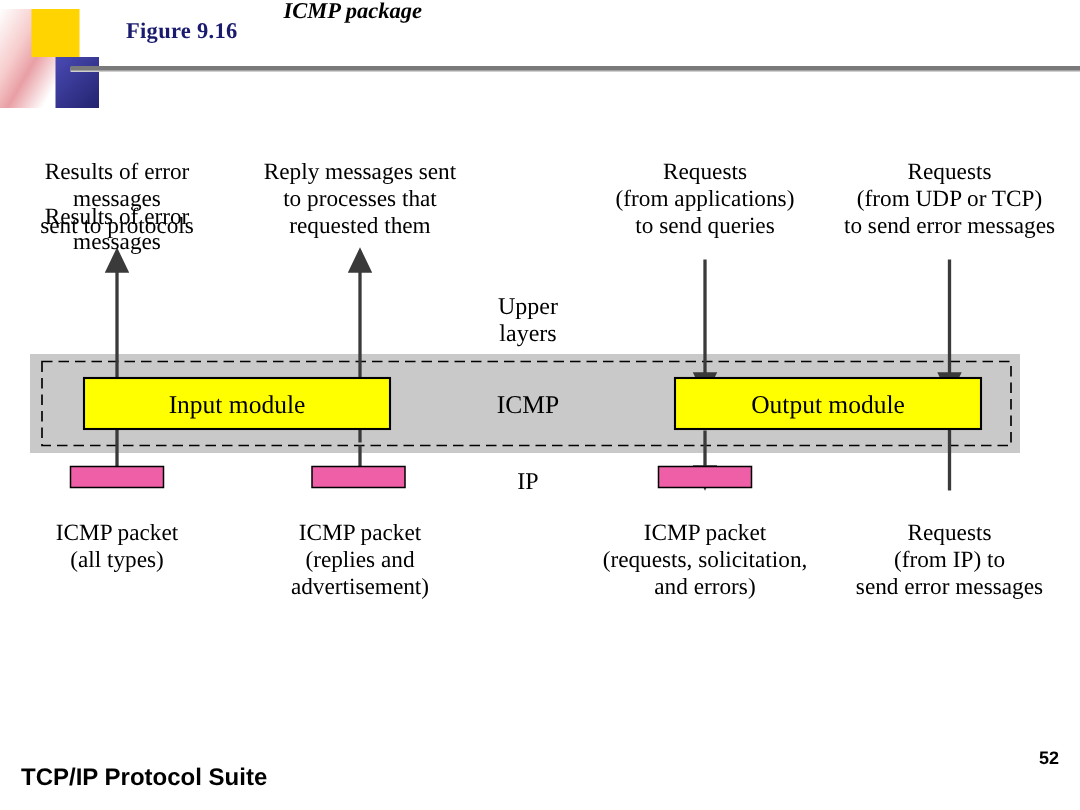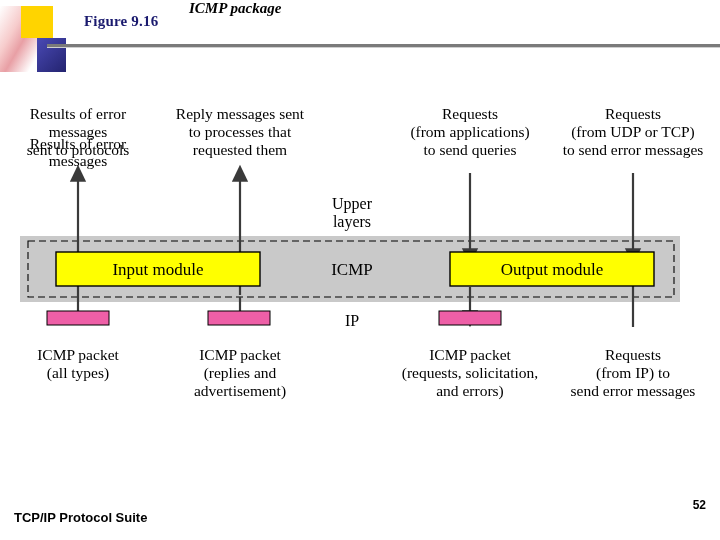--- a/index.html
+++ b/index.html
@@ -73,21 +73,21 @@
     position: absolute;
     left: 0; top: 95px;
     width: 720px; height: 330px;
   }
   .figure svg { display: block; }
 
   
   .footer-title {
     position: absolute;
     left: 14px; top: 510px;
-    font-size: 13px;
+    font-size: 16px;
     font-weight: bold;
     color: #000000;
     font-family: "Liberation Sans", sans-serif;
   }
   .footer-page {
     position: absolute;
     right: 14px; top: 498px;
     font-size: 12px;
     font-weight: bold;
     color: #000000;

